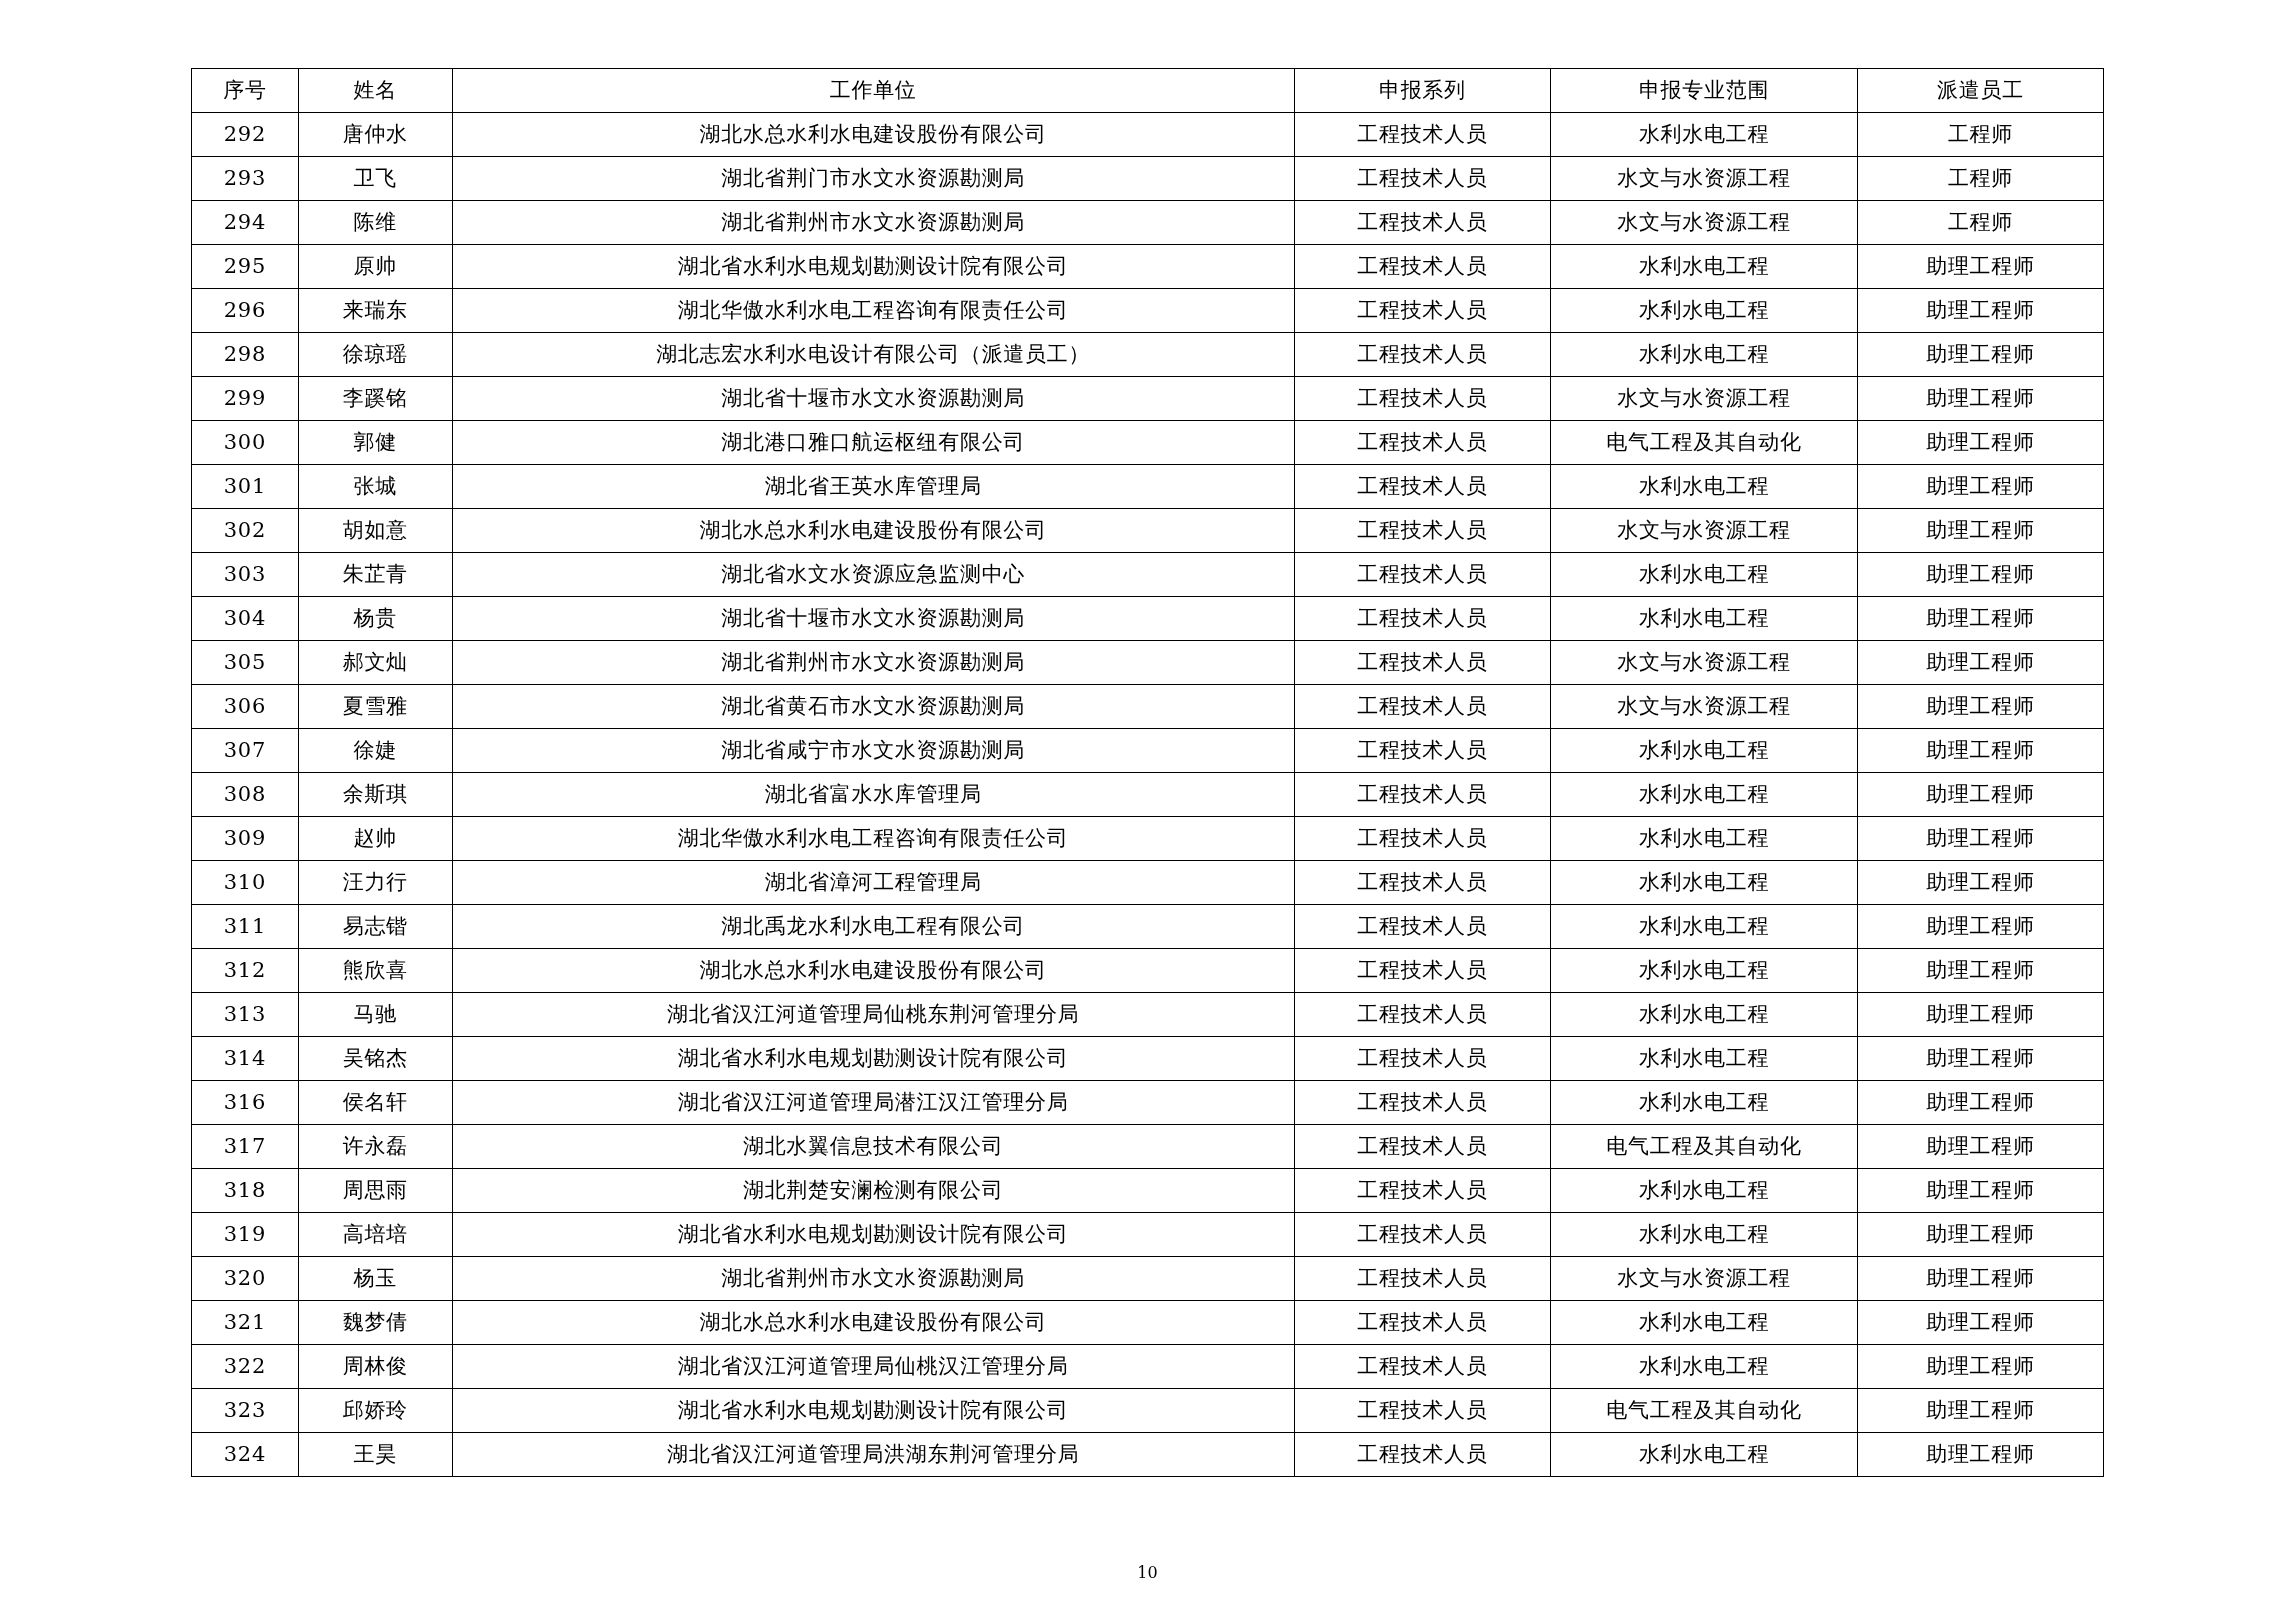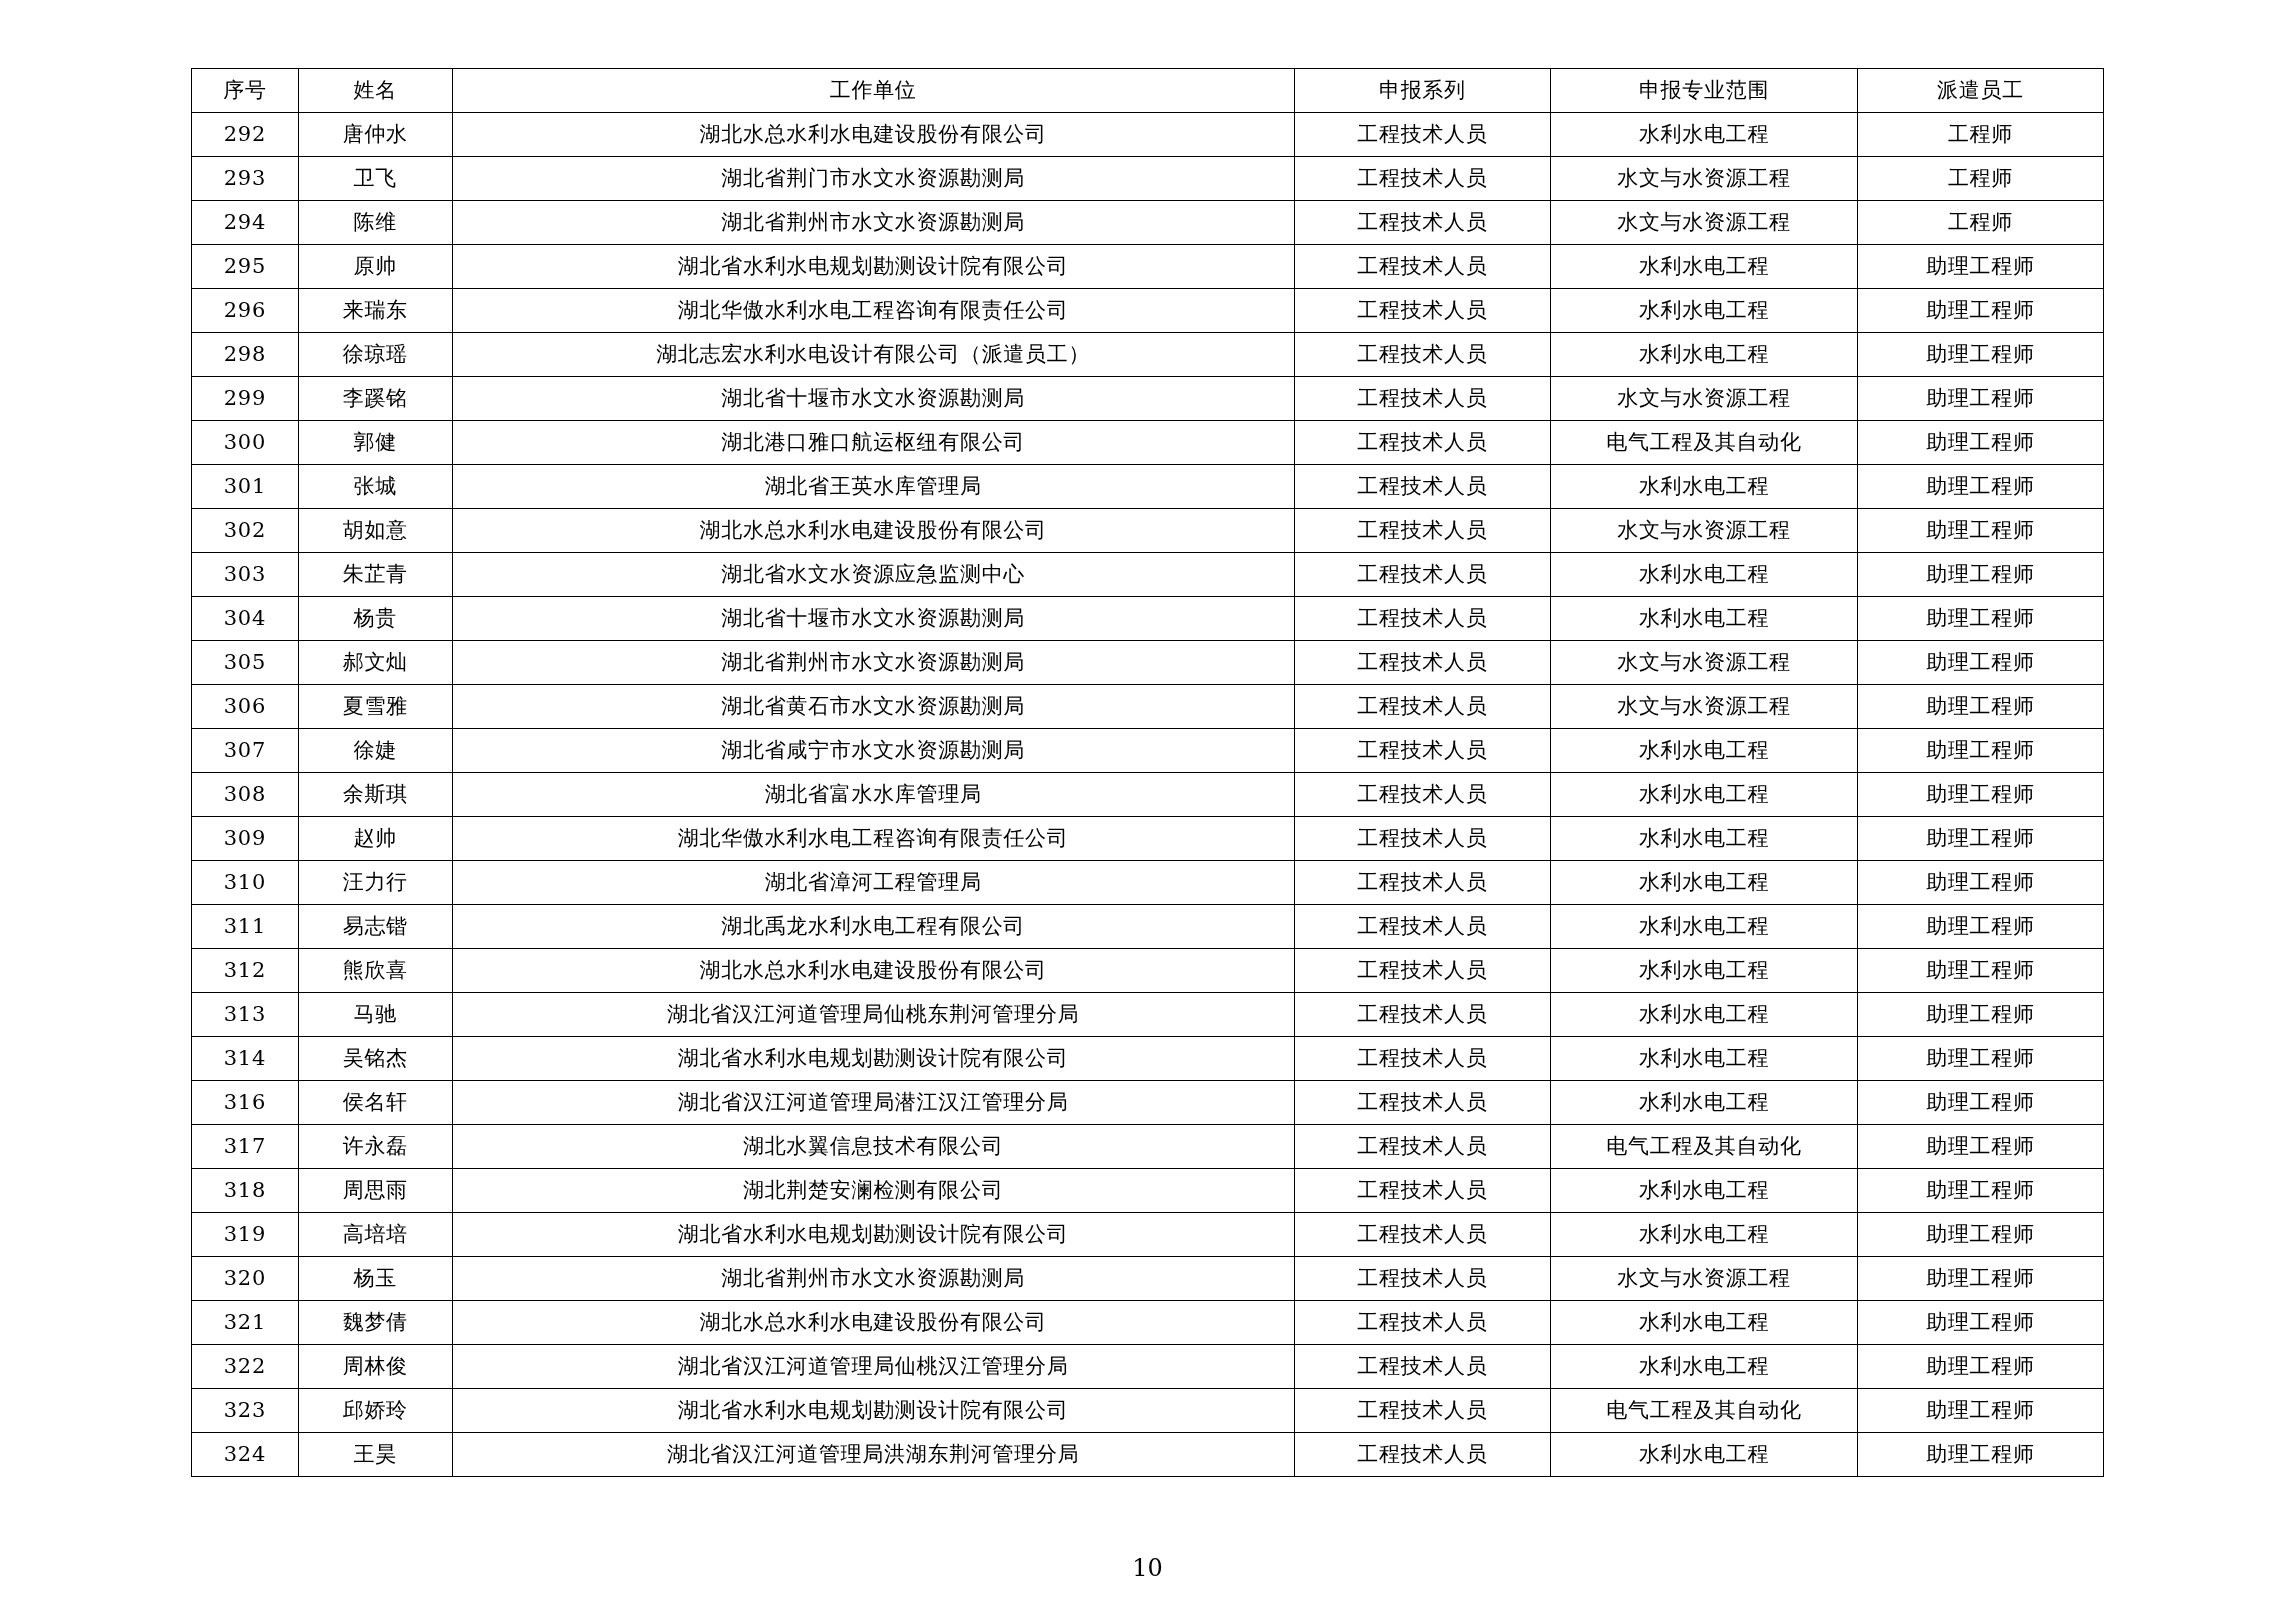--- a/index.html
+++ b/index.html
@@ -44,21 +44,21 @@
   col.c-series{ width: 245px; }
   col.c-major { width: 293px; }
   col.c-title { width: 235px; }
 
   .page-number {
     position: absolute;
     left: 0;
     right: 0;
     bottom: 41px;
     text-align: center;
-    font-size: 24px;
+    font-size: 16px;
     font-family: "DejaVu Serif", "Liberation Serif", serif;
   }
 </style>
 </head>
 <body>
 
 <div class="page">
   <table class="roster">
     <colgroup>
       <col class="c-seq">

